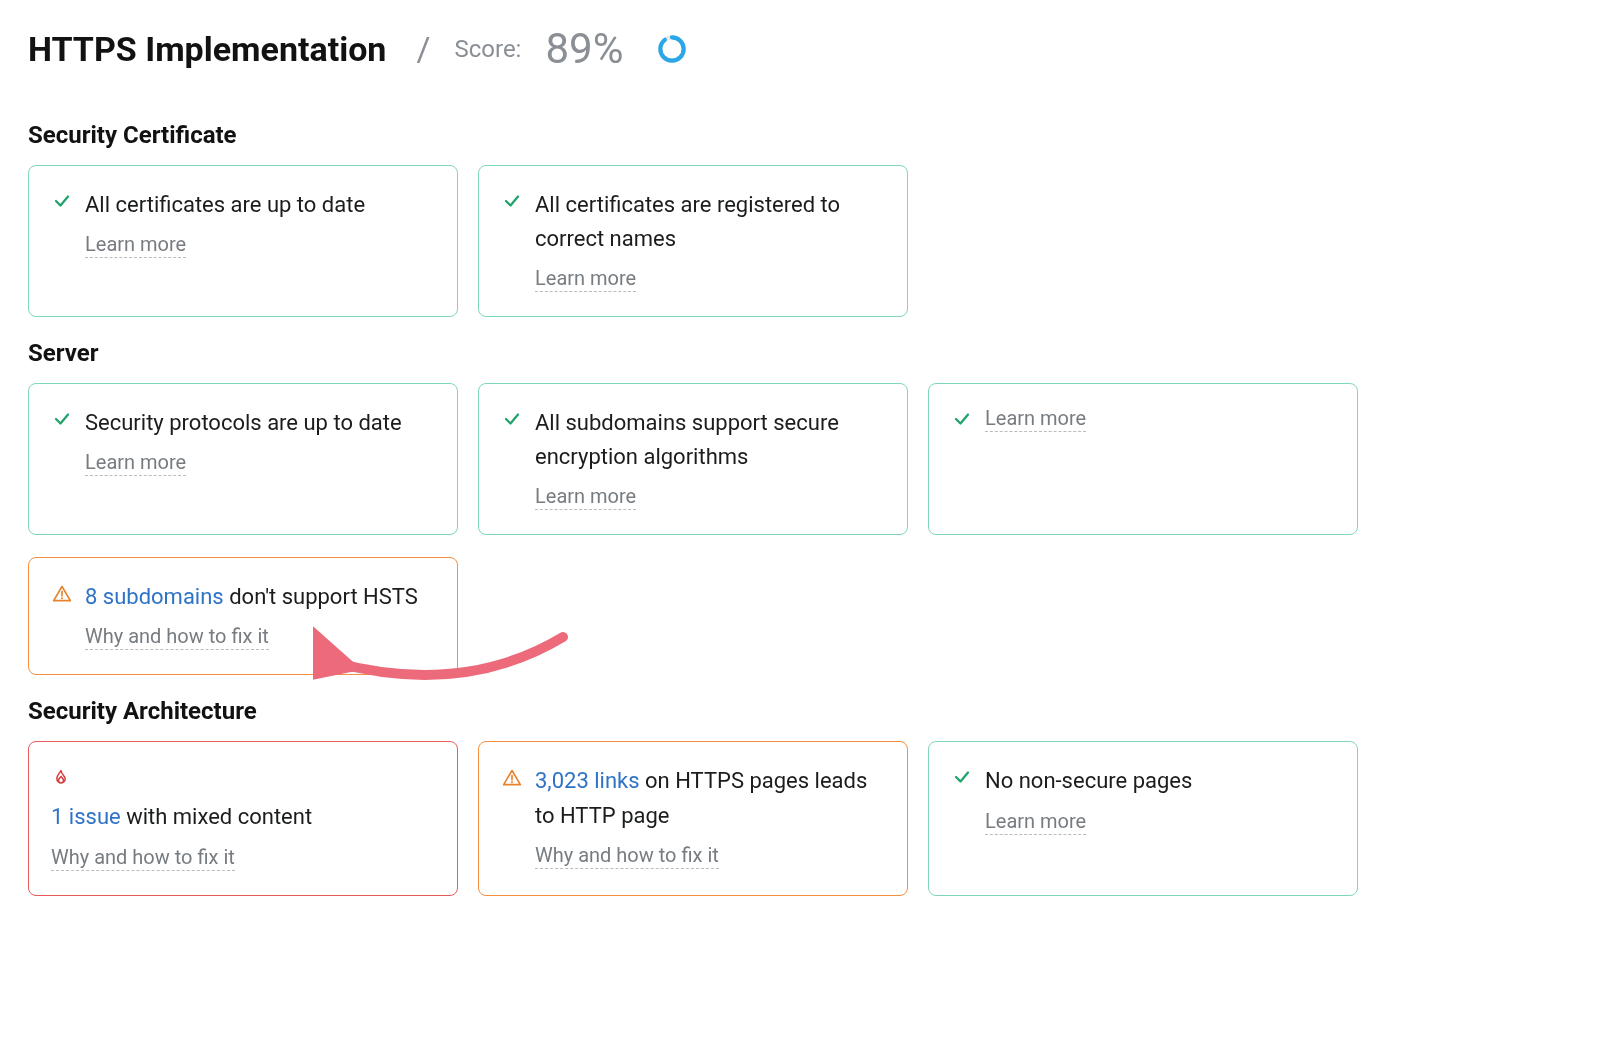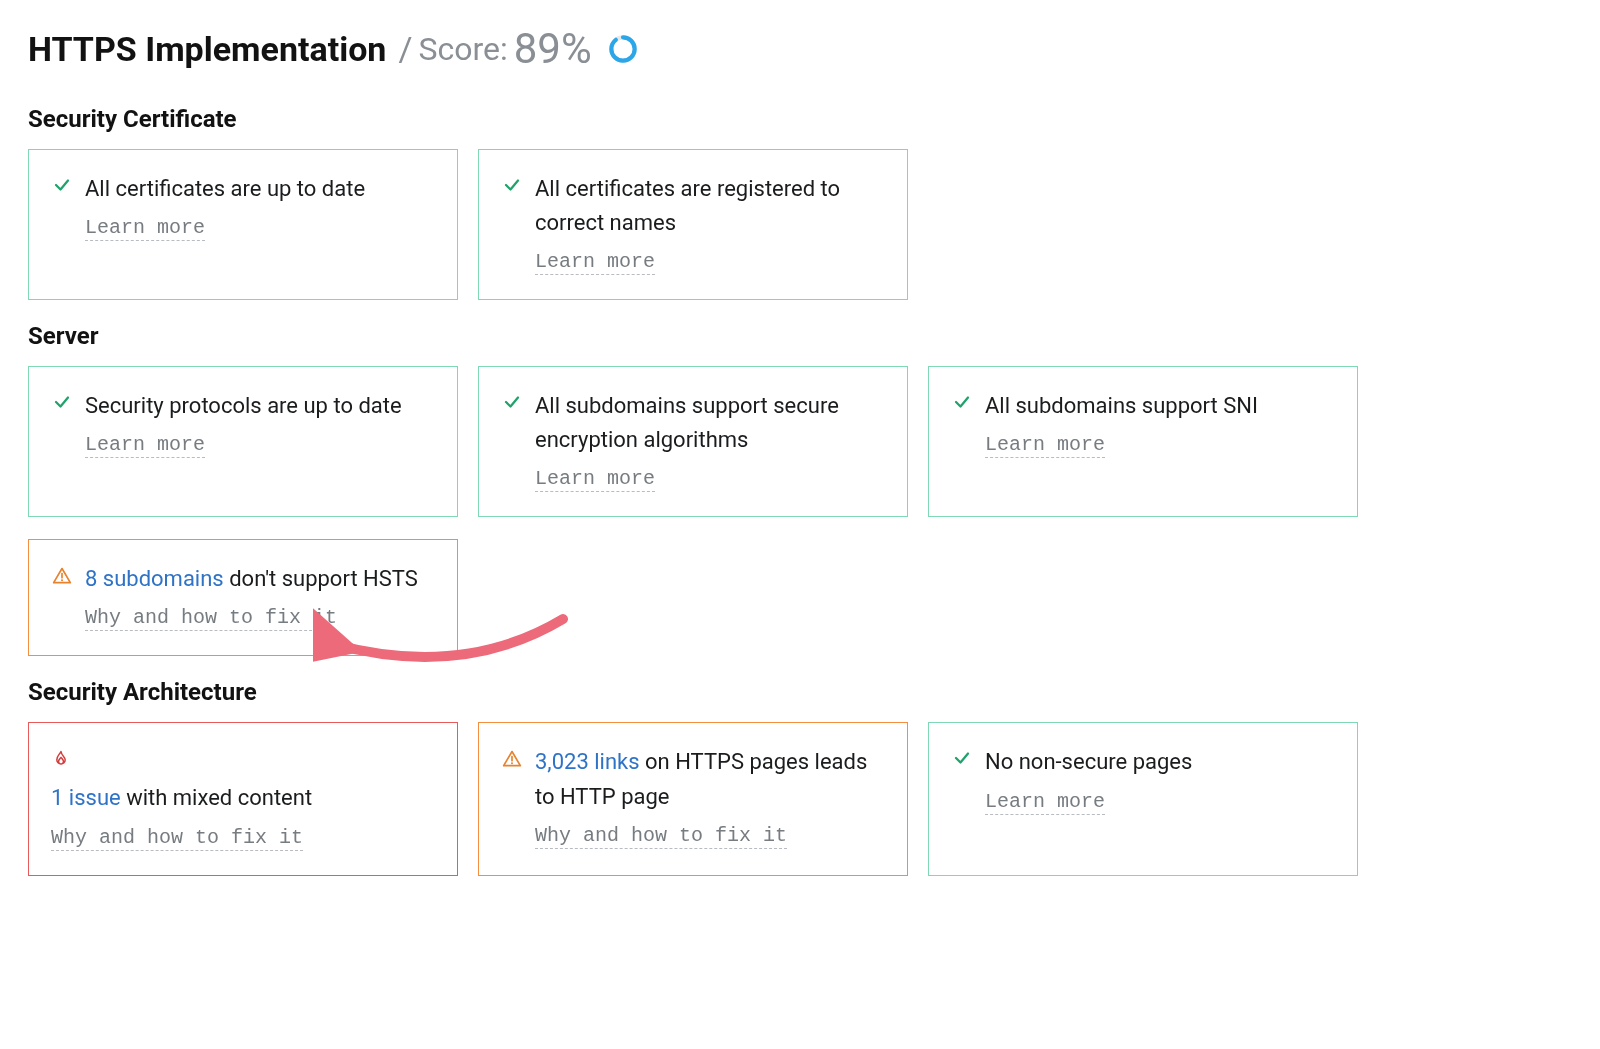--- a/index.html
+++ b/index.html
@@ -6,36 +6,36 @@
   body {
     font-family: -apple-system, BlinkMacSystemFont, "Segoe UI", Roboto, Helvetica, Arial, sans-serif;
     background: #fff;
     color: #111;
     padding: 24px 28px;
     width: 1600px;
   }
   .page-header {
     display: flex;
     align-items: center;
-    gap: 6px;
-    margin-bottom: 32px;
+    gap: 24px;
+    margin-bottom: 48px;
   }
   .page-title {
     font-size: 34px;
     font-weight: 700;
     color: #121212;
   }
   .score-sep {
     font-size: 34px;
     font-weight: 400;
     color: #8a8f95;
     margin-left: 6px;
   }
   .score-label {
-    font-size: 32px;
+    font-size: 24px;
     font-weight: 400;
     color: #8a8f95;
   }
   .score-value {
     font-size: 42px;
     font-weight: 400;
     color: #8a8f95;
   }
   .score-ring {
     margin-left: 10px;
@@ -47,21 +47,21 @@
     color: #121212;
     margin: 15px 0 16px 0;
   }
   .card-row {
     display: grid;
     grid-template-columns: repeat(3, 430px);
     gap: 20px;
     margin-bottom: 22px;
   }
   .card {
-    border-radius: 0;
+    border-radius: 8px;
     padding: 22px 22px 24px 22px;
     display: flex;
     gap: 12px;
     align-items: flex-start;
     min-height: 100px;
   }
   .card.ok { border: 1px solid #7fd9b4; }
   .card.warn { border: 1.5px solid #f58e3f; }
   .card.err { border: 1.5px solid #e85b5b; flex-direction: column; }
   .card-icon {
@@ -82,21 +82,20 @@
   .card-text .link-count {
     color: #2f73c7;
   }
   .help-link {
     display: inline-block;
     font-size: 20px;
     color: #777c81;
     border-bottom: 1px dashed #b8bcc0;
     cursor: pointer;
     padding-bottom: 1px;
-    font-family: Liberation Mono, monospace;
   }
   .annotation-arrow {
     position: absolute;
     pointer-events: none;
   }
   .arrow-wrap {
     position: relative;
   }
 </style>
 </head>
@@ -165,21 +164,20 @@
       <span class="help-link">Learn more</span>
     </div>
   </div>
   <div class="card ok">
     <div class="card-icon">
       <svg width="18" height="18" viewBox="0 0 24 24">
           <path d="M4 12 L10 18 L20 6" fill="none" stroke="#1fa36b" stroke-width="3" stroke-linecap="round" stroke-linejoin="round"></path>
         </svg>
     </div>
     <div class="card-body">
-      <div class="card-text">All subdomains support SNI</div>
       <span class="help-link">Learn more</span>
     </div>
   </div>
 </div>
 
 <div class="arrow-wrap">
 <div class="card-row">
   <div class="card warn">
     <div class="card-icon">
       <svg width="20" height="20" viewBox="0 0 24 24">

